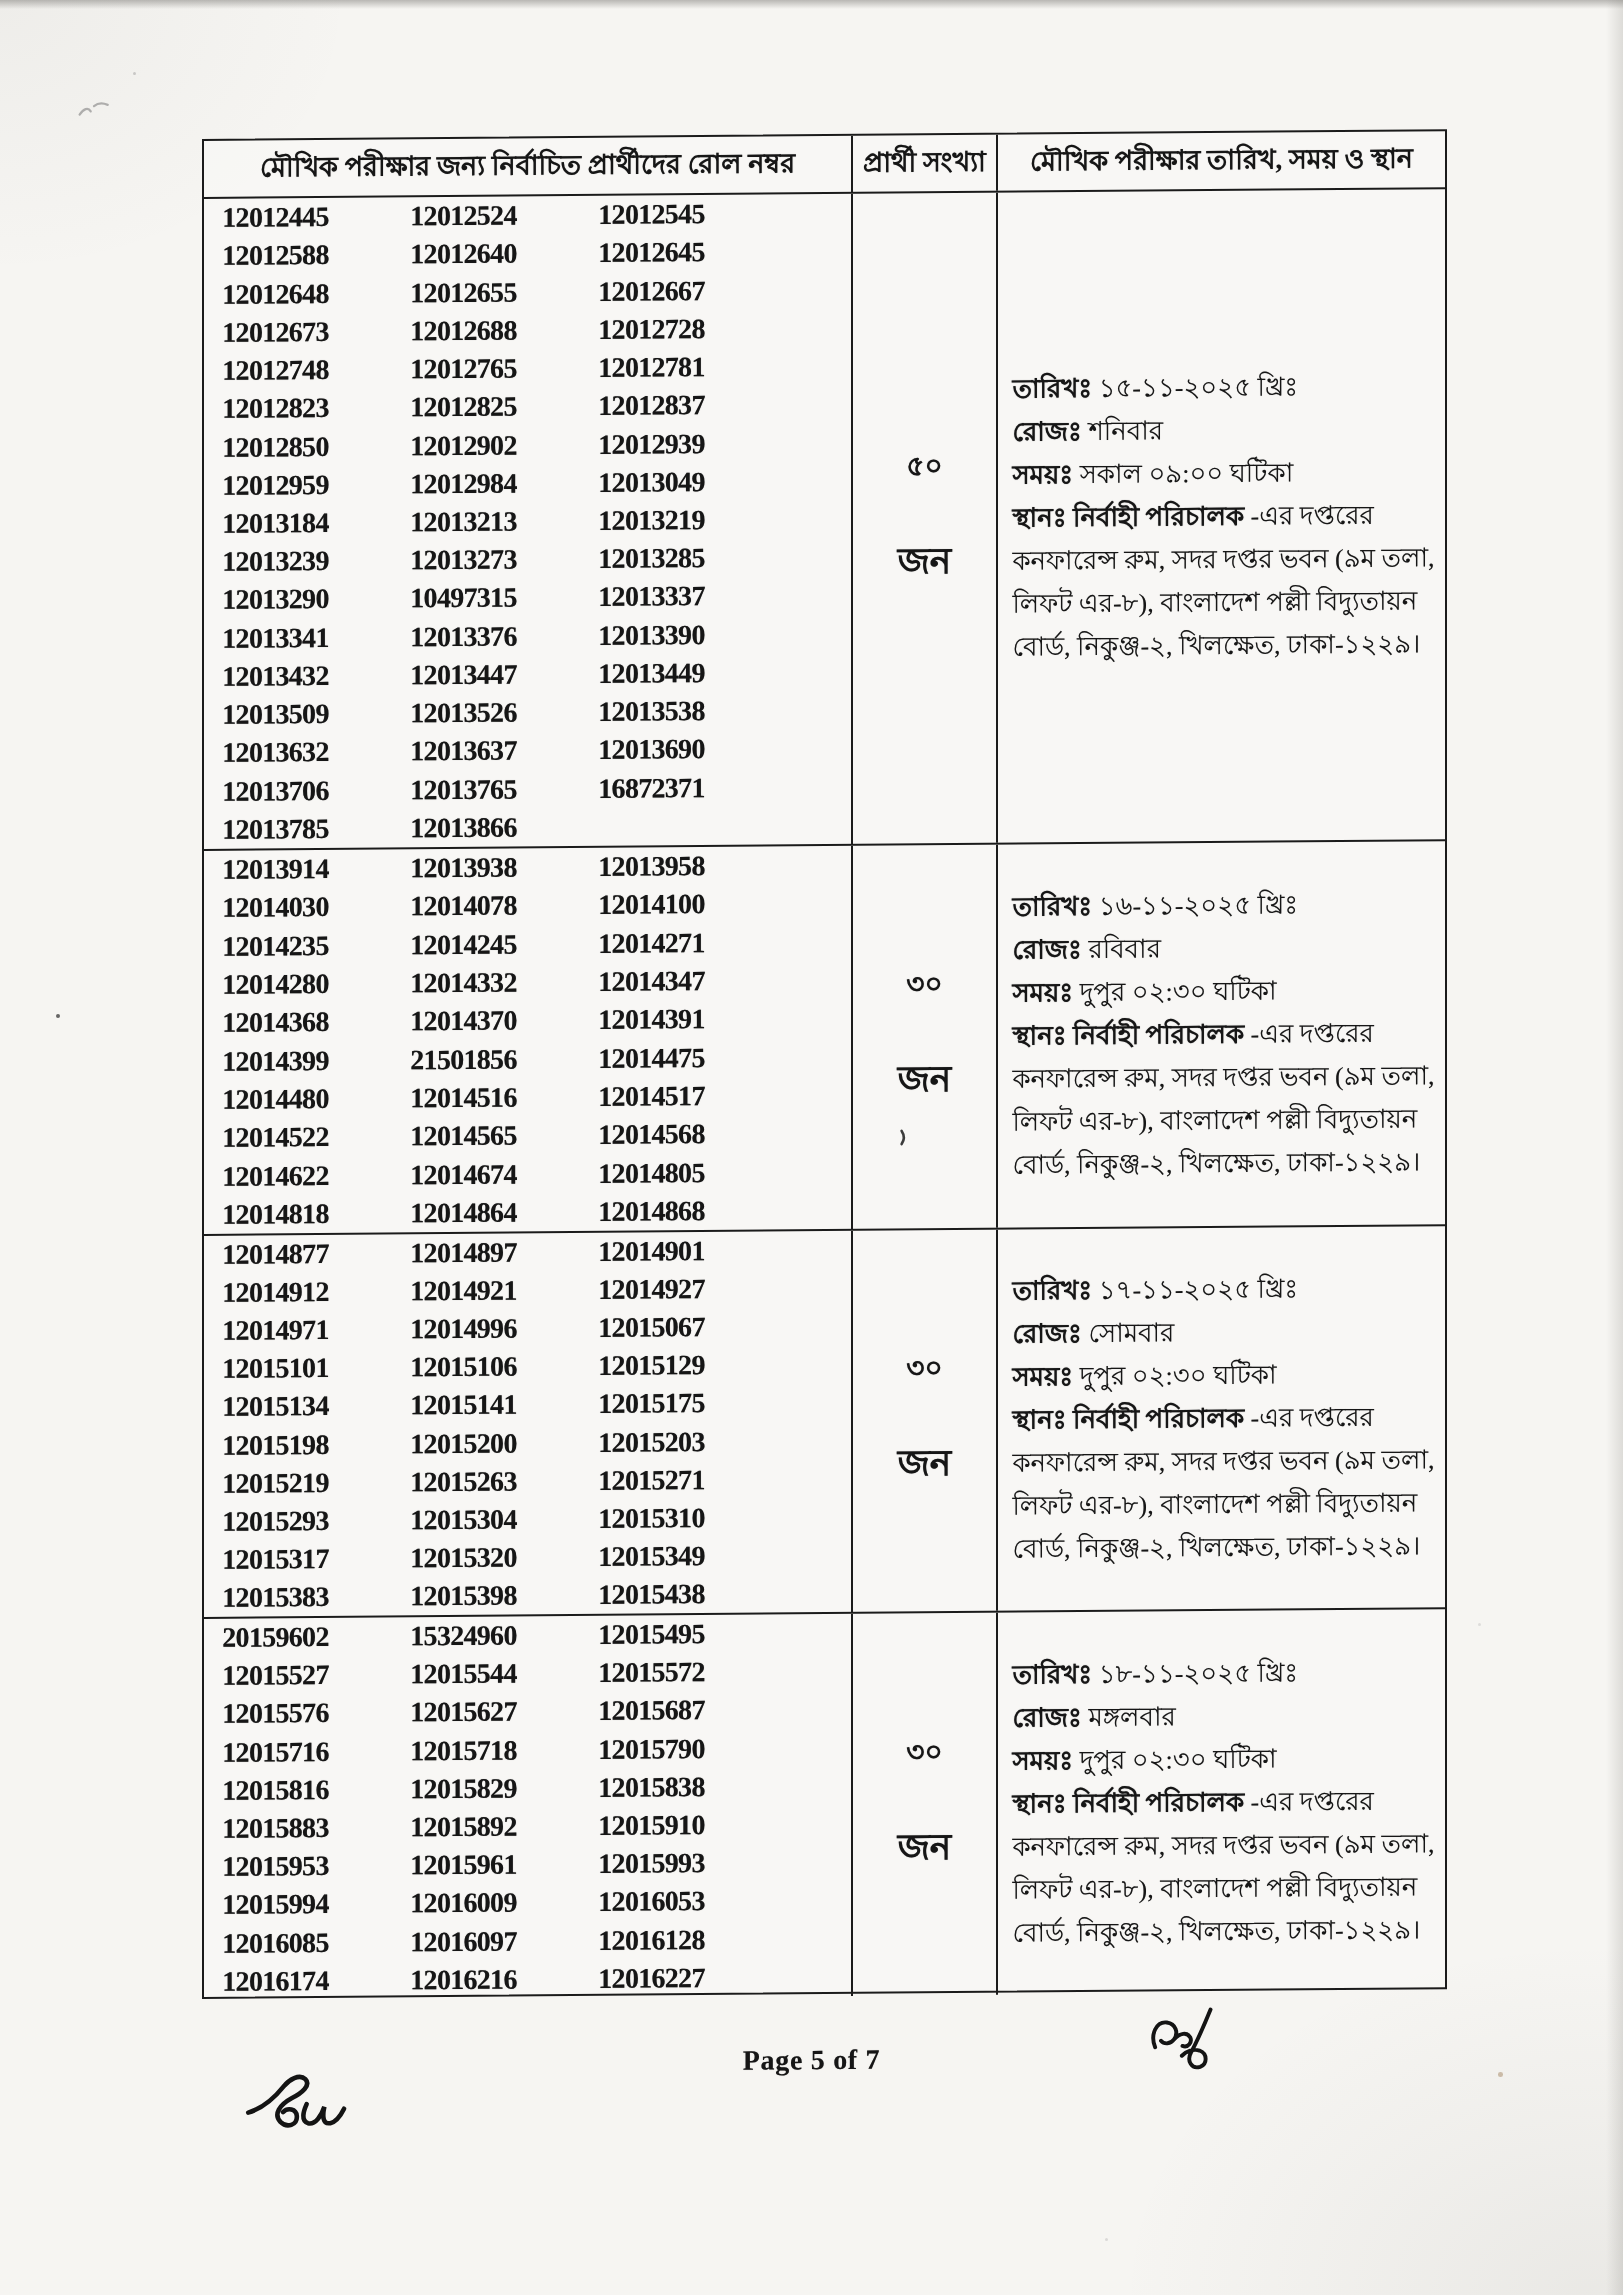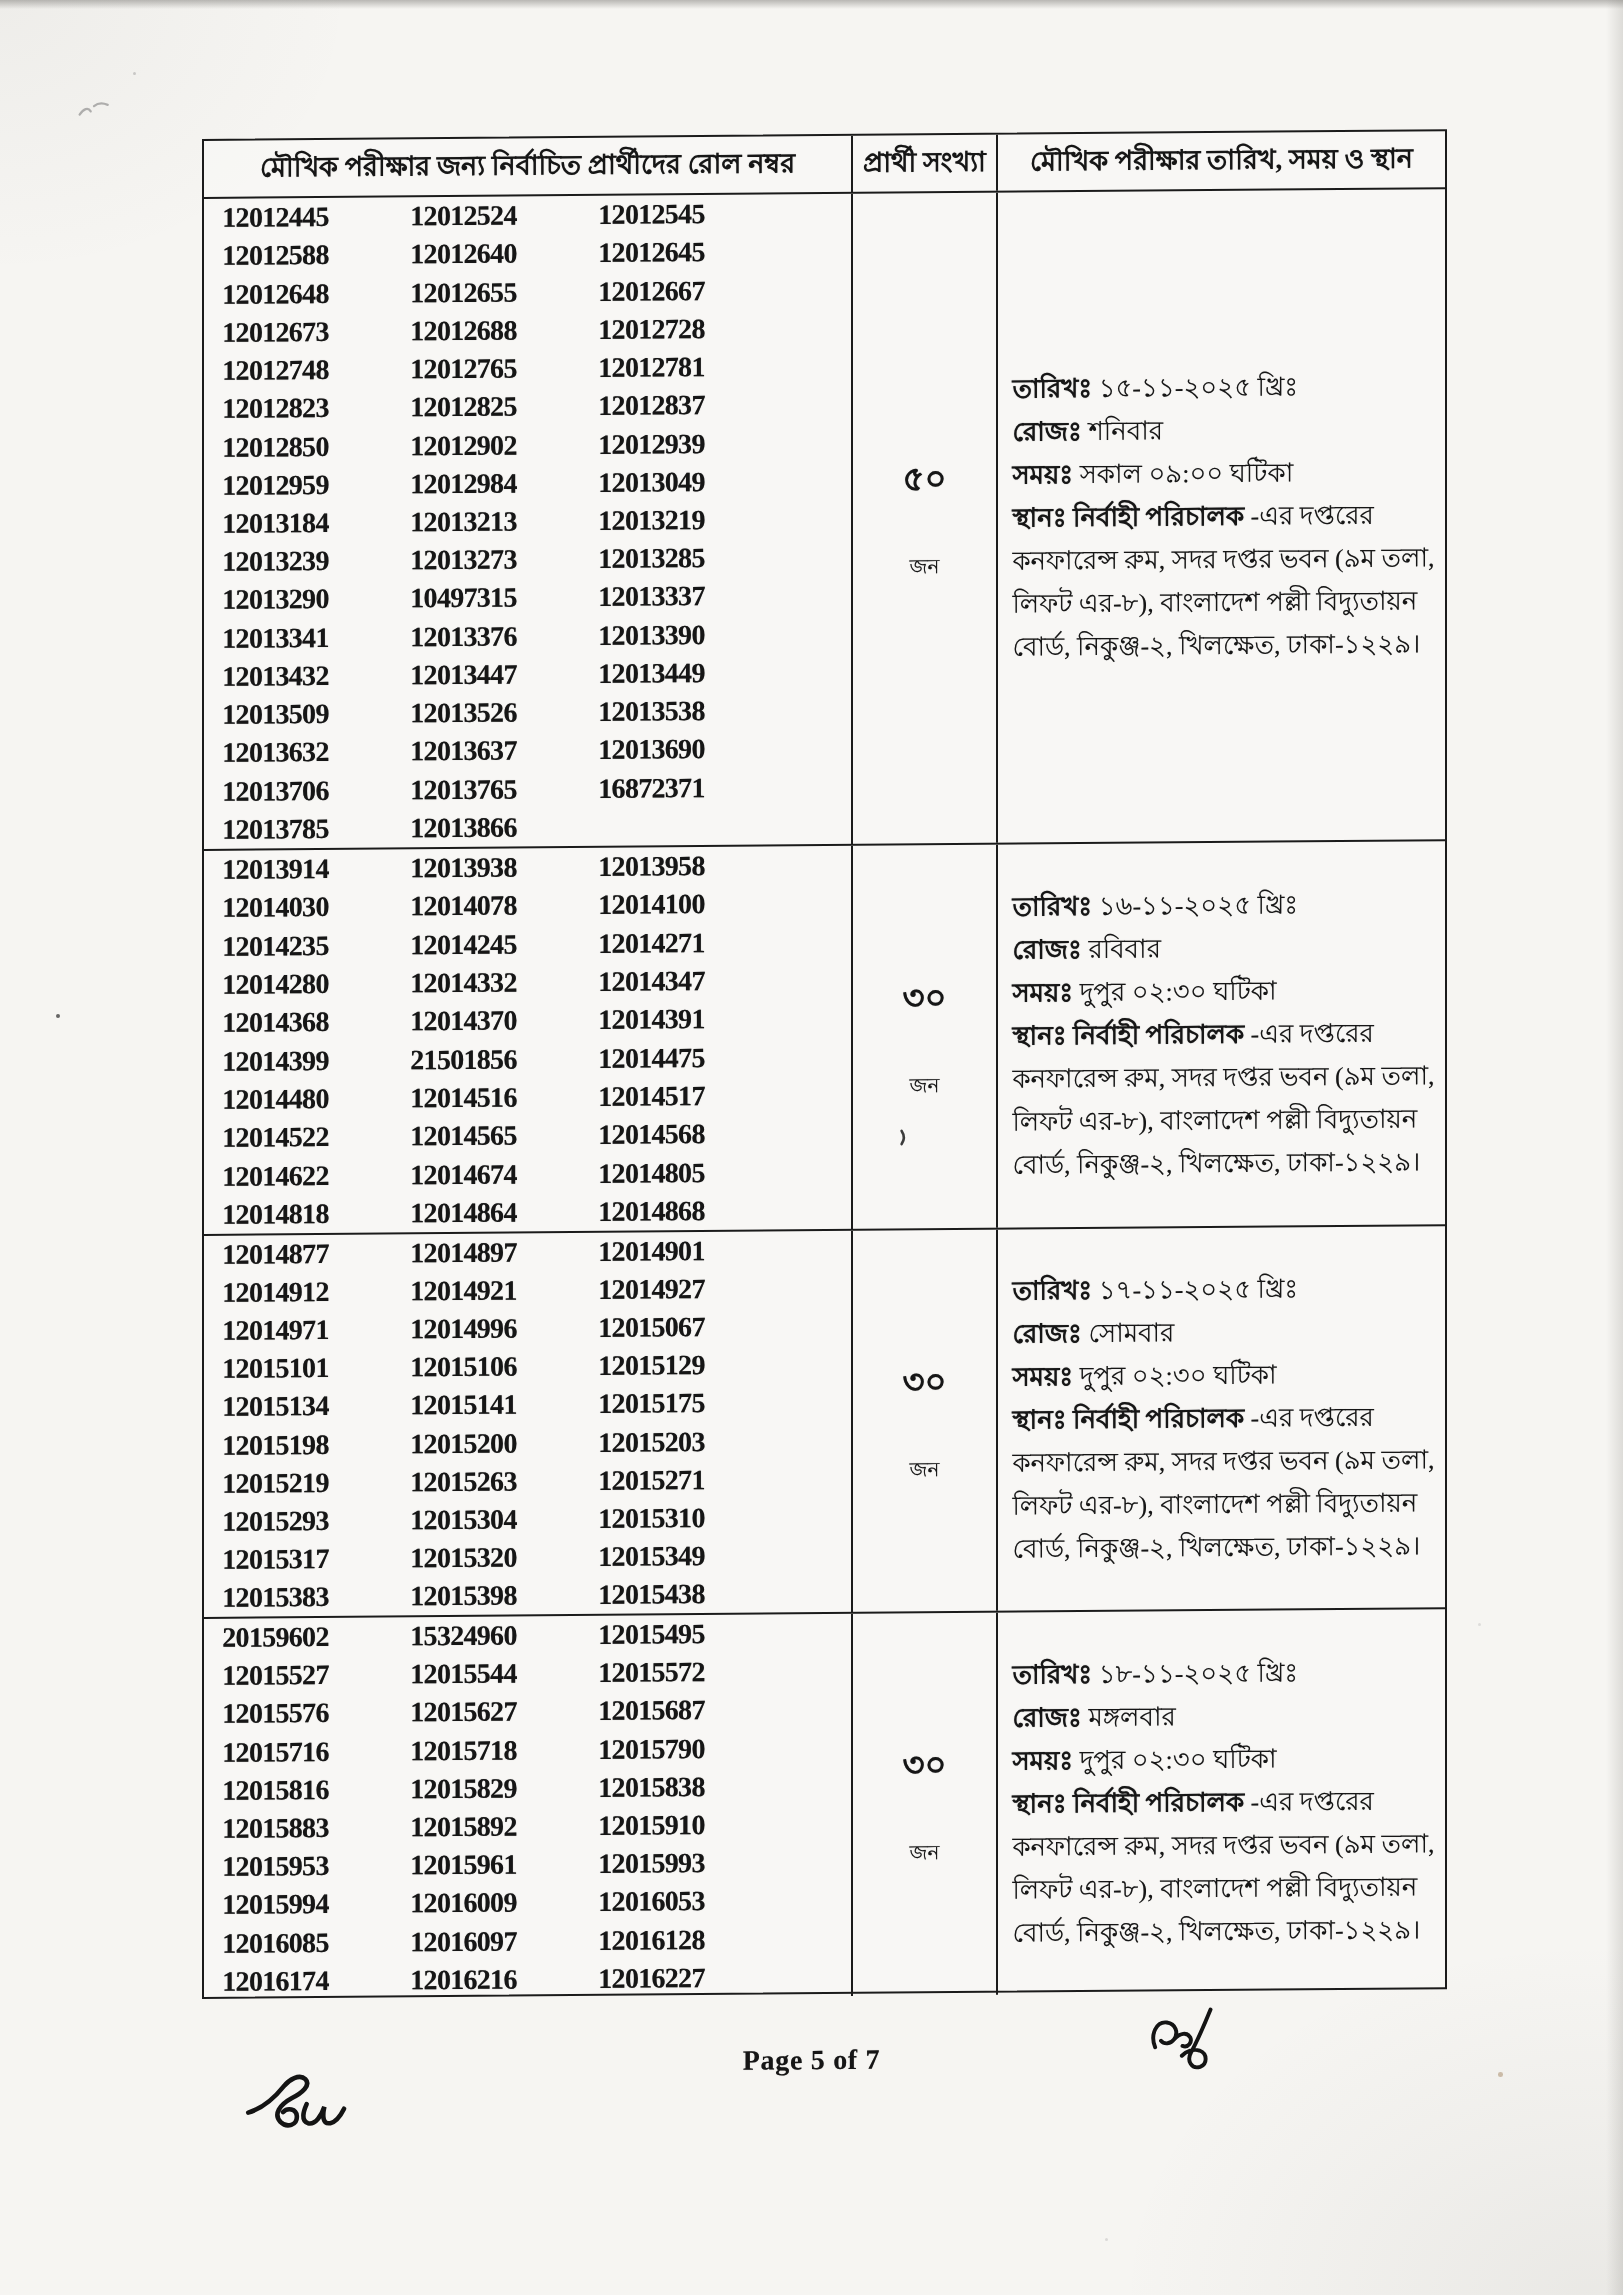--- a/index.html
+++ b/index.html
@@ -49,22 +49,22 @@
     display:grid;grid-template-columns:115px 115px 115px;column-gap:73px;
     grid-auto-rows:1fr;align-items:center;padding-left:18.3px;height:100%;
   }
   .roll{
     font-weight:700;font-size:28px;letter-spacing:-0.7px;white-space:nowrap;
     text-shadow:0 0 0.7px rgba(0,0,0,.5);
   }
 
   .count{display:flex;flex-direction:column;align-items:center;justify-content:center;
     gap:26px;}
-  .count-num{font-weight:700;font-size:34px;text-shadow:0 0 0.7px rgba(0,0,0,.5);}
-  .count-unit{font-weight:400;font-size:20px;text-shadow:0 0 0.7px rgba(0,0,0,.5);margin-top:16px;}
+  .count-num{font-weight:700;font-size:28px;text-shadow:0 0 0.7px rgba(0,0,0,.5);}
+  .count-unit{font-weight:700;font-size:36px;text-shadow:0 0 0.7px rgba(0,0,0,.5);margin-top:16px;}
 
   .details{display:flex;flex-direction:column;justify-content:center;
     padding:6.5px 9.2px 6.5px 14.4px;font-size:26px;line-height:43px;}
   .details p{margin:0;font-weight:500;text-shadow:0 0 0.7px rgba(0,0,0,.35);}
   .details .lbl{font-weight:700;text-shadow:0 0 0.9px rgba(0,0,0,.55);}
 
   .page-footer{
     position:absolute;left:0;width:1623px;top:2049px;text-align:center;
     font-size:28px;font-weight:600;letter-spacing:0.7px;
     text-shadow:0 0 0.7px rgba(0,0,0,.4);

